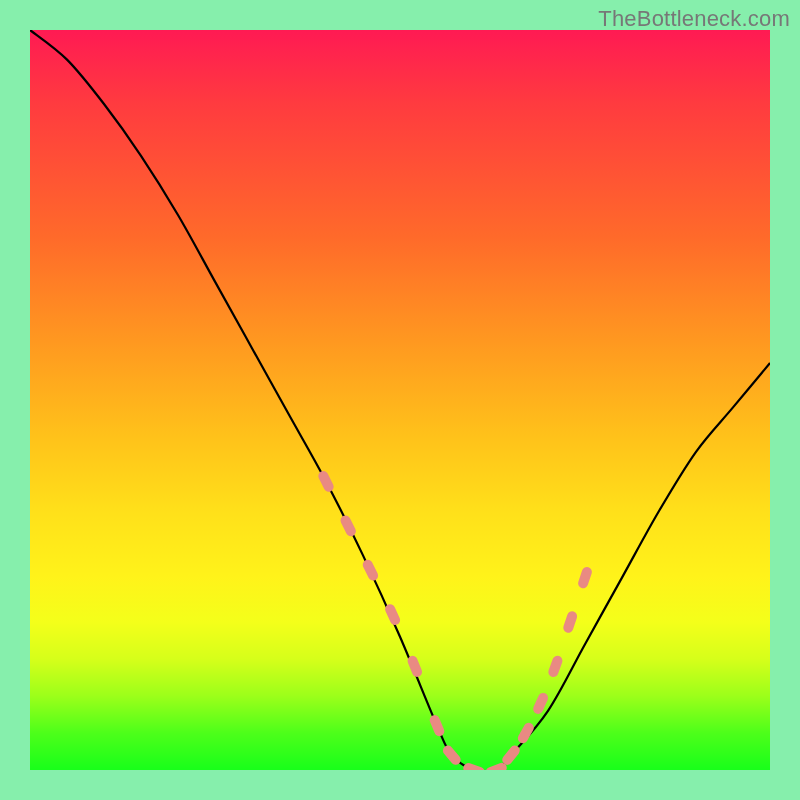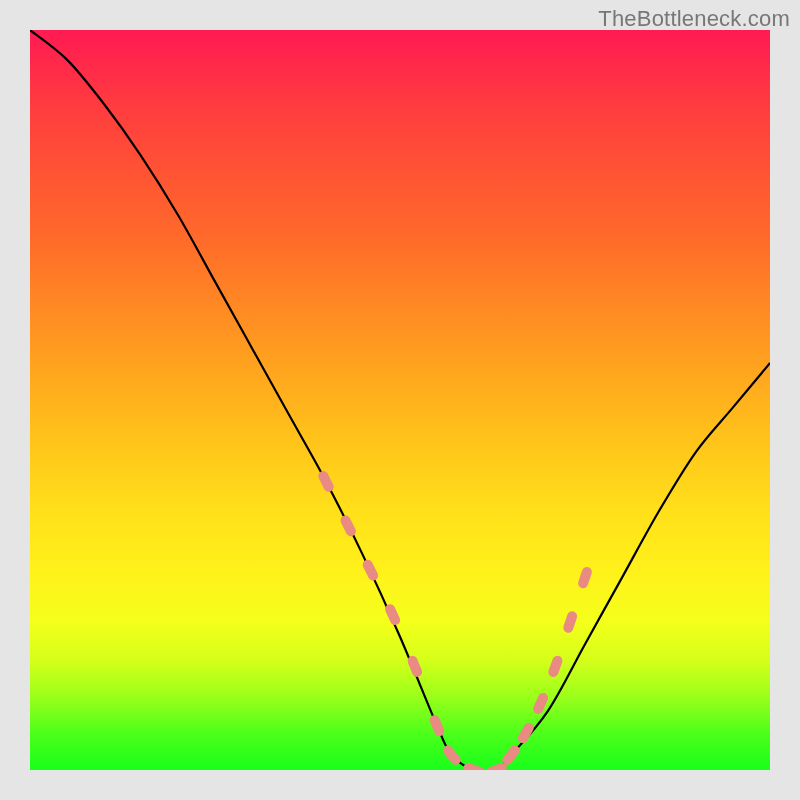--- a/index.html
+++ b/index.html
@@ -10,21 +10,21 @@
     background: #000;
     overflow: hidden;
     font-family: Arial, Helvetica, sans-serif;
   }
   .frame {
     position: absolute;
     top: 0;
     left: 0;
     width: 800px;
     height: 800px;
-    background: #e5e5e5;
+    background: #86efac;
   }
   .plot-area {
     position: absolute;
     top: 30px;
     left: 30px;
     width: 740px;
     height: 740px;
     
     background: linear-gradient(
       to bottom,

